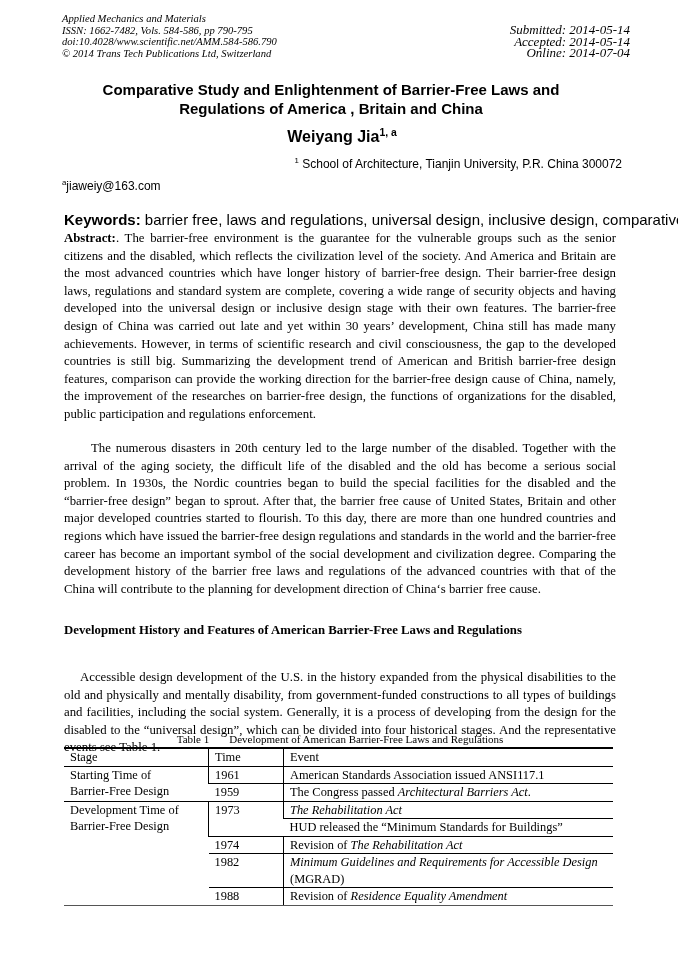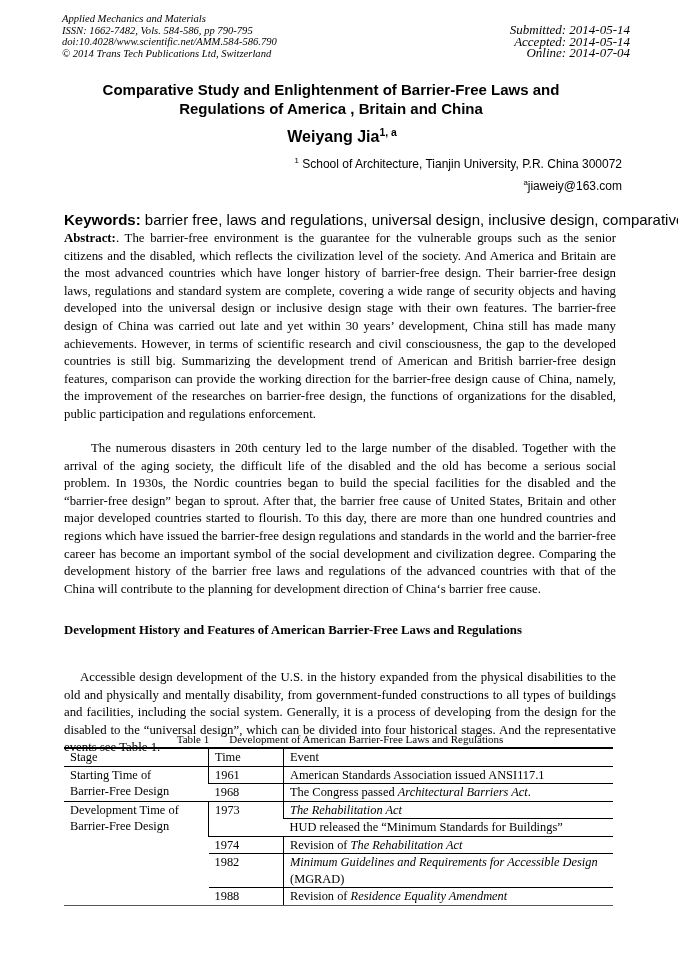--- a/index.html
+++ b/index.html
@@ -7,21 +7,21 @@
   .page { position: absolute; left: 0; top: 0; width: 678px; height: 959px; }
   .serif { font-family: "Liberation Serif", "DejaVu Serif", serif; }
   .sans { font-family: "Liberation Sans", "DejaVu Sans", sans-serif; }
 
   .hdr-left { position: absolute; left: 62px; top: 13px; font-style: italic; font-size: 10.6px; line-height: 11.6px; }
   .hdr-right { position: absolute; right: 48px; top: 13px; font-style: italic; font-size: 13px; line-height: 11.6px; text-align: right; margin-top: 11px; }
 
   .title { position: absolute; left: 51px; width: 560px; top: 80px; text-align: center; font-weight: bold; font-size: 15px; line-height: 19px; }
   .author { position: absolute; left: 62px; width: 560px; top: 128px; text-align: center; font-size: 16px; line-height: 18px; font-weight: bold; }
   .affil { position: absolute; left: 62px; width: 560px; top: 157px; text-align: right; font-size: 12px; line-height: 14px; }
-  .email { position: absolute; left: 62px; width: 560px; top: 179px; text-align: right; font-size: 12px; line-height: 14px; }
+  .email { position: absolute; left: 62px; width: 560px; top: 179px; text-align: left; font-size: 12px; line-height: 14px; }
   sup { font-size: 0.65em; vertical-align: super; line-height: 0; }
 
   .keywords { position: absolute; left: 64px; width: 560px; top: 213px; font-size: 15px; line-height: 14px; white-space: nowrap; }
   .keywords b { font-weight: bold; }
 
   .para { position: absolute; left: 64px; width: 552px; font-size: 12.8px; line-height: 17.6px; text-align: justify; }
   .abstract { top: 230px; }
   .p1 { top: 440px; text-indent: 27px; }
   .h2 { position: absolute; left: 64px; top: 622px; font-weight: bold; font-size: 12.8px; line-height: 16px; white-space: nowrap; }
   .p2 { top: 669px; text-indent: 16px; }
@@ -89,21 +89,21 @@
     </tr>
     <tr>
       <td class="stage rb" rowspan="2">
         <div>Starting Time of</div>
         <div>Barrier-Free Design</div>
       </td>
       <td class="time rb">1961</td>
       <td class="rb"><span>American Standards Association issued ANSI117.1</span></td>
     </tr>
     <tr>
-      <td class="time rb">1968</td>
+      <td class="time rb">1959</td>
       <td class="rb"><span>The Congress passed </span><i>Architectural Barriers Act</i><span>.</span></td>
     </tr>
     <tr>
       <td class="stage" rowspan="6" style="border-bottom: 1.5px solid rgb(85, 85, 85);">
         <div>Development Time of</div>
         <div>Barrier-Free Design</div>
       </td>
       <td class="time rb" rowspan="2">1973</td>
       <td class="rb"><i>The Rehabilitation Act</i></td>
     </tr>

